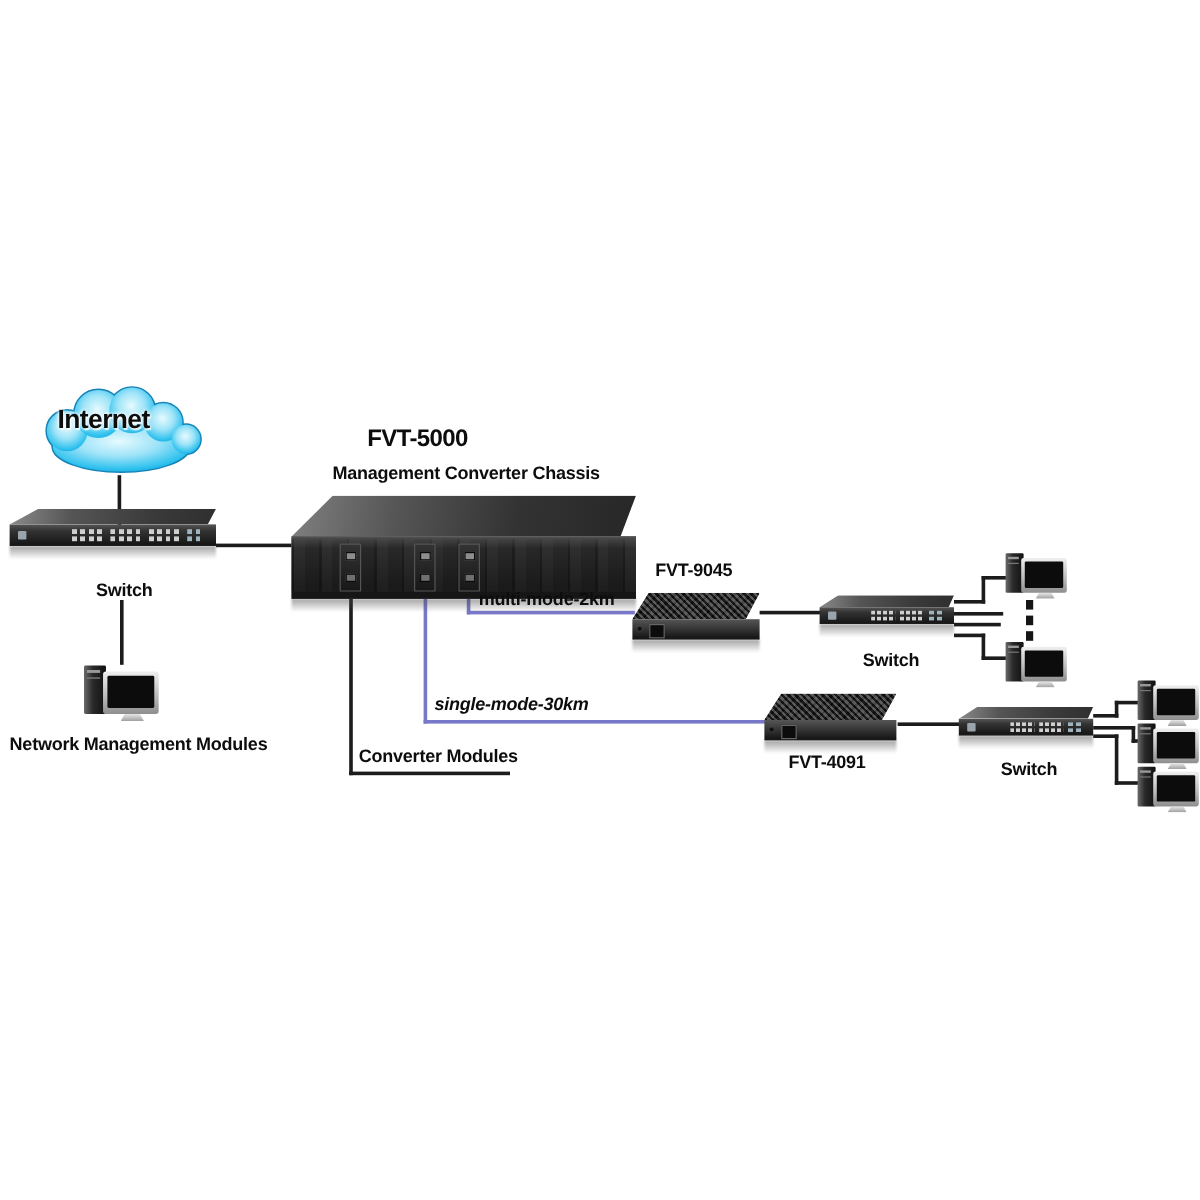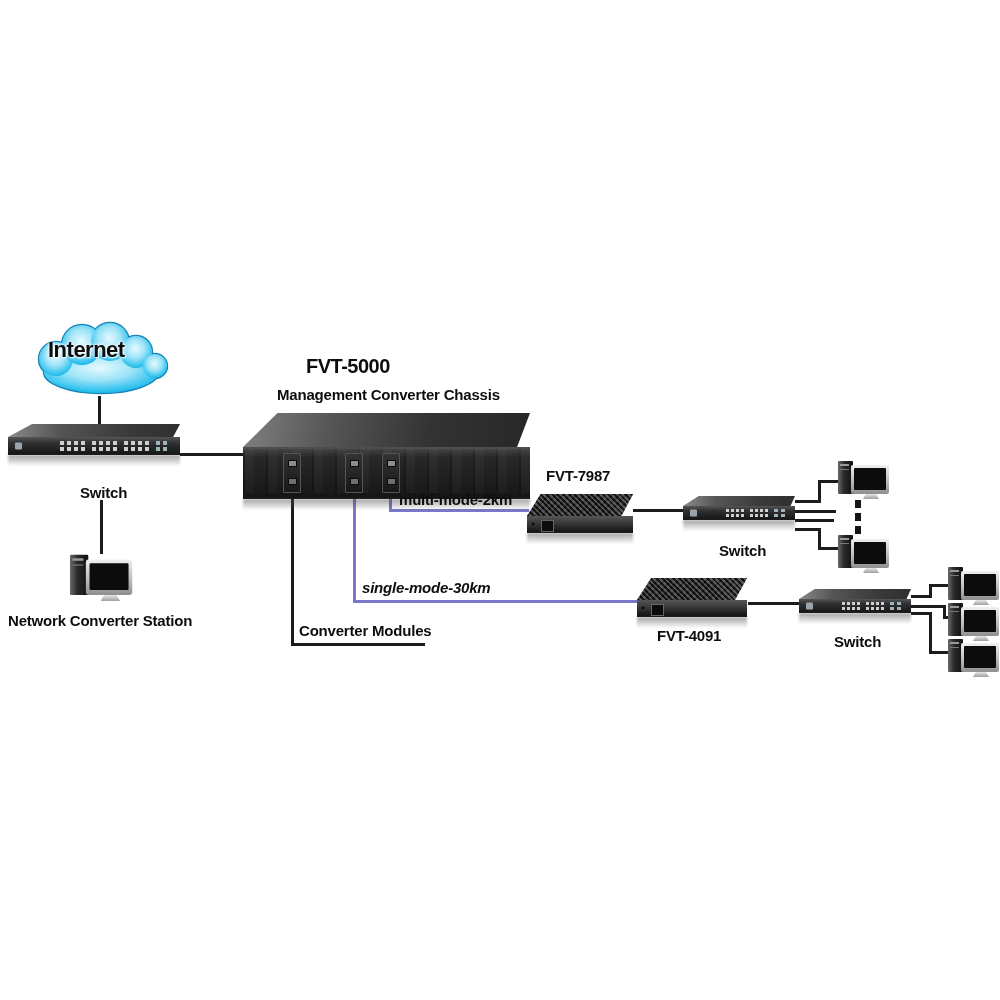--- a/index.html
+++ b/index.html
@@ -160,21 +160,21 @@
   </div>
   <div class="lbl" style="left:80px;top:485px;">Switch</div>
 
   <div class="pc lg" style="left:70px;top:551px;">
     <div class="pc-tower"></div>
     <div class="pc-monitor">
         <div class="pc-screen"></div>
       </div>
     <div class="pc-stand"></div>
   </div>
-  <div class="lbl" style="left:8px;top:613px;">Network Converter Station</div>
+  <div class="lbl" style="left:8px;top:613px;">Network Management Modules</div>
 
   <div class="lbl big" style="left:306px;top:355px;">FVT-5000</div>
   <div class="lbl" style="left:277px;top:387px;">Management Converter Chassis</div>
   <div class="chassis">
     <div class="ch-top"></div>
     <div class="ch-front">
       <div class="module" style="left:40px;">
           <i class="p1"></i>
           <i class="p2"></i>
         </div>
@@ -187,21 +187,21 @@
           <i class="p2"></i>
         </div>
     </div>
     <div class="refl"></div>
   </div>
   <div class="lbl" style="left:299px;top:623px;">Converter Modules</div>
 
   <div class="lbl" style="left:399px;top:492px;">multi-mode-2km</div>
   <div class="lbl" style="left:362px;top:580px;font-style:italic;">single-mode-30km</div>
 
-  <div class="lbl" style="left:546px;top:468px;">FVT-7987</div>
+  <div class="lbl" style="left:546px;top:468px;">FVT-9045</div>
   <div class="mc" style="left:527px;top:494px;width:106px;">
     <div class="mc-top"></div>
     <div class="mc-front">
       <span class="mc-led"></span>
       <span class="mc-port"></span>
     </div>
     <div class="refl"></div>
   </div>
 
   <div class="rack sm" style="left:683px;top:496px;width:112px;">

